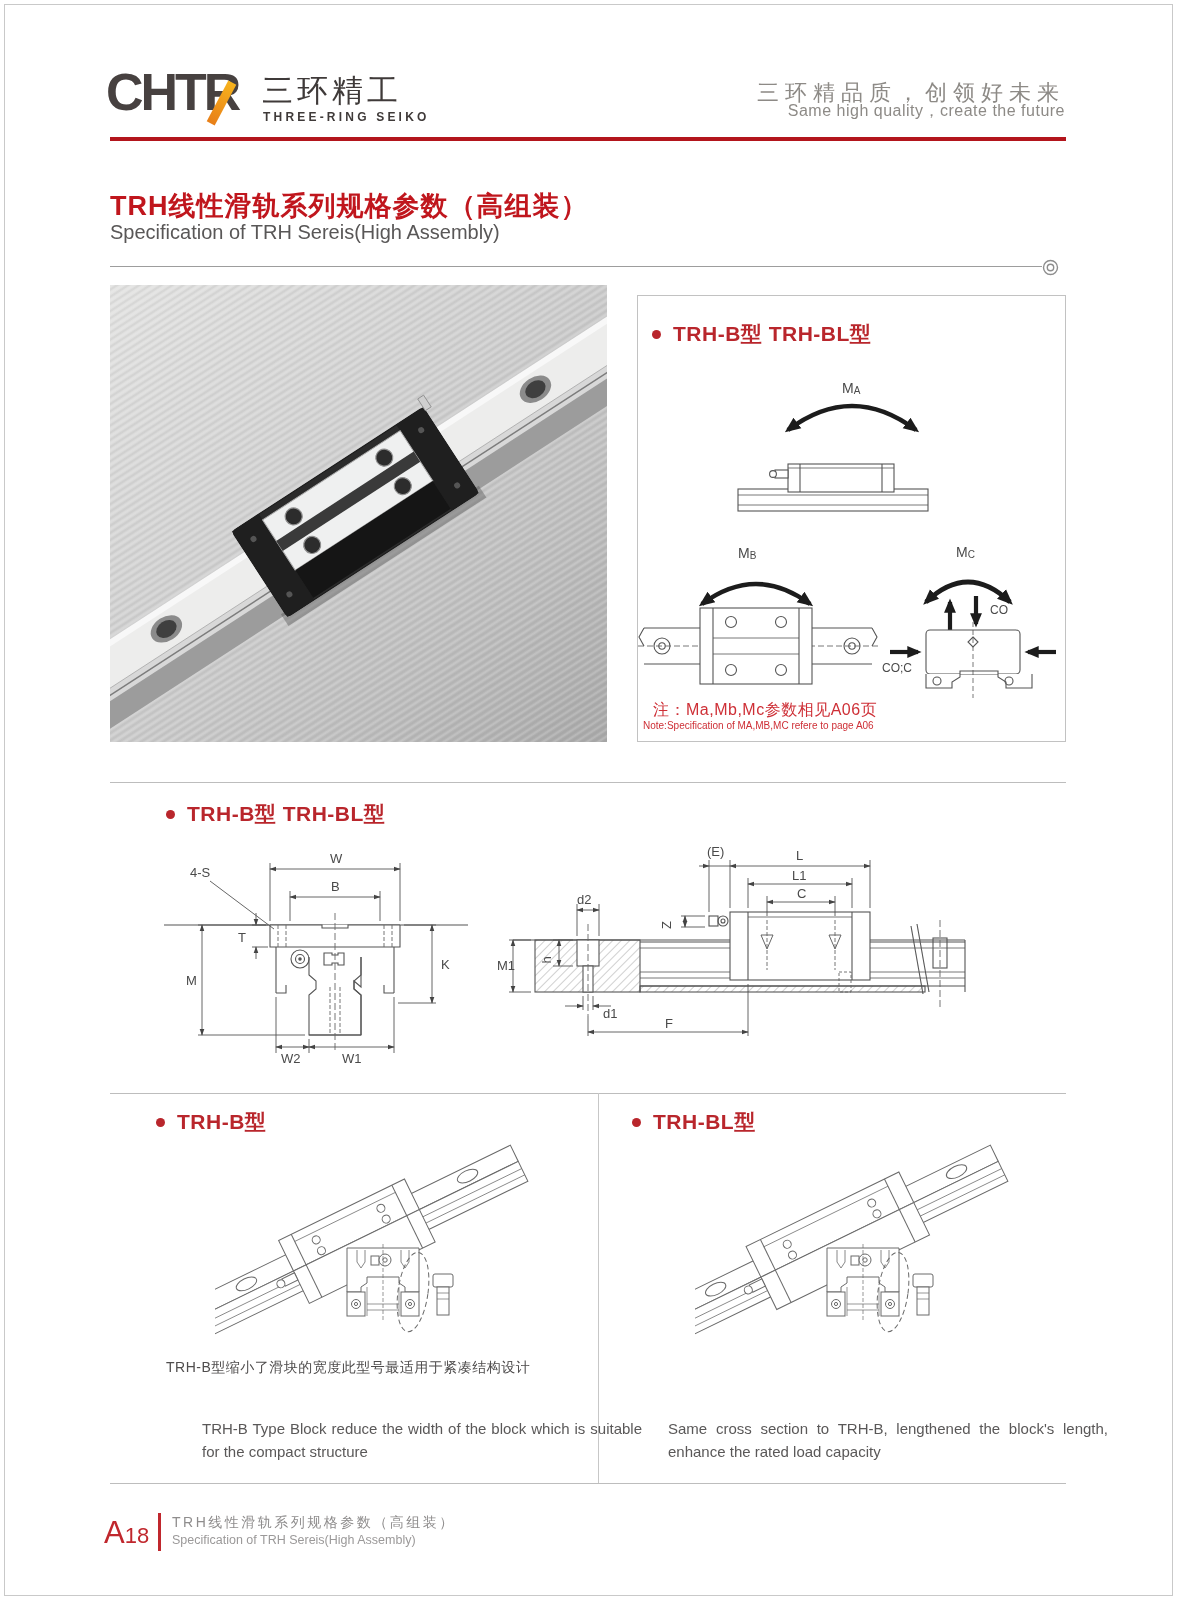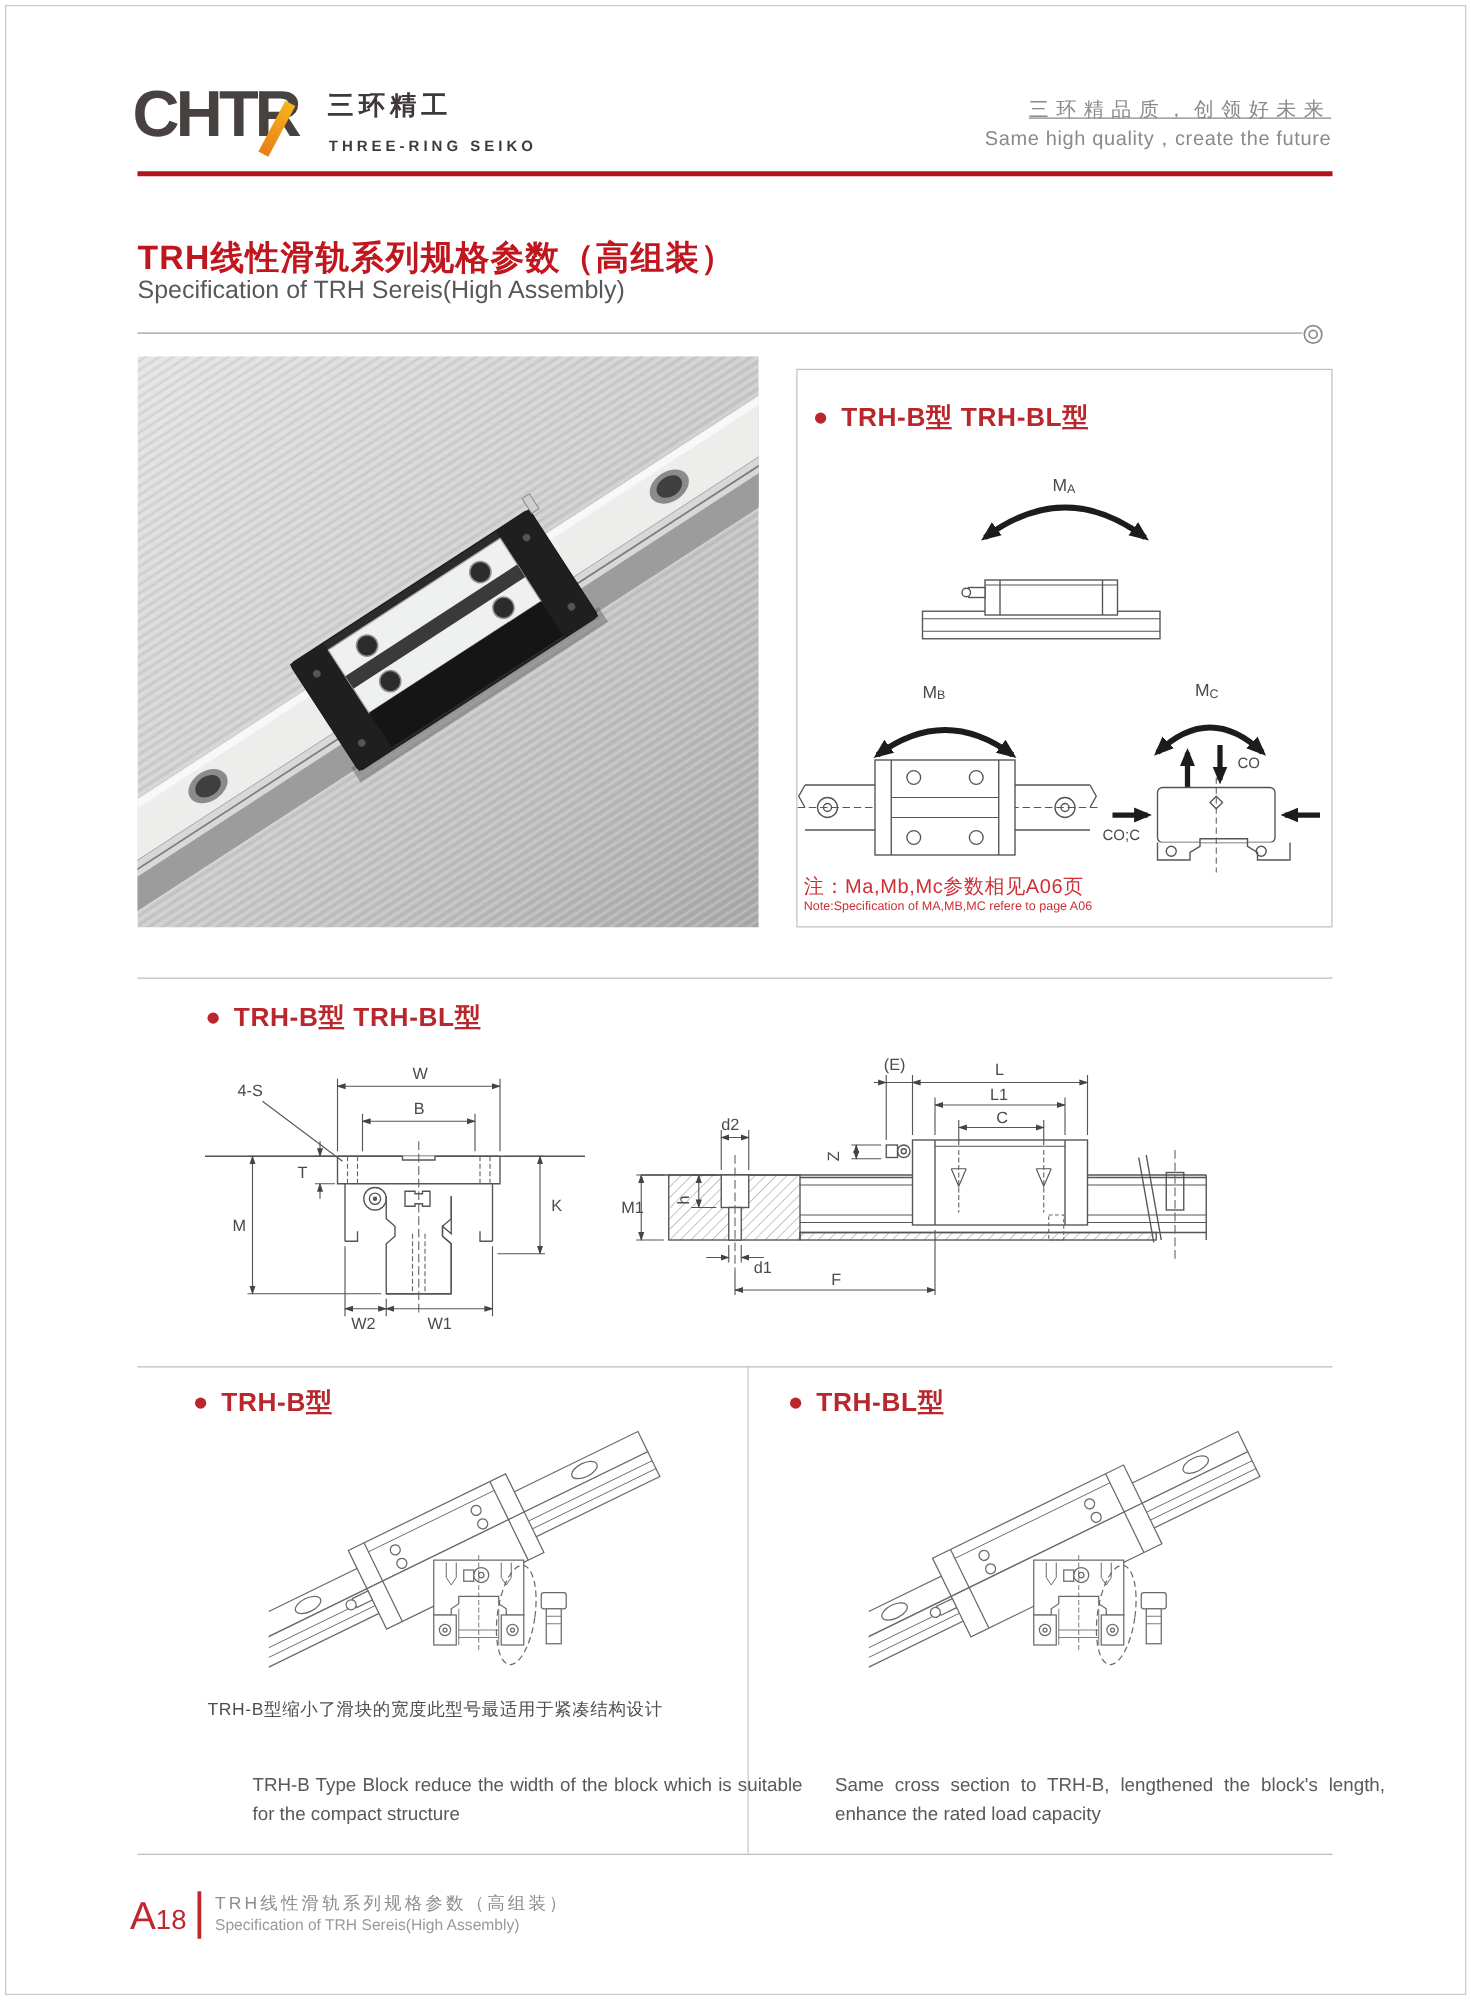--- a/index.html
+++ b/index.html
@@ -4,23 +4,23 @@
 <style>
   html,body{margin:0;padding:0;background:#fff;}
   body{font-family:"Liberation Sans","DejaVu Sans",sans-serif;}
   .page{position:relative;width:1177px;height:1600px;background:#fff;overflow:hidden;}
   .page-frame{position:absolute;inset:4px;border:1px solid #c9c9c9;pointer-events:none;}
   .abs{position:absolute;}
 
   
   .logo-chtr{left:106px;top:62px;font-size:52px;font-weight:800;letter-spacing:-3px;color:#474140;}
   .logo-stripe{left:217px;top:80px;width:9px;height:46px;background:linear-gradient(180deg,#f7b31c,#e87f18);transform:rotate(28deg);}
-  .logo-cn{left:262px;top:70px;font-size:21px;font-weight:700;color:#3f3a39;letter-spacing:4px;}
+  .logo-cn{left:262px;top:70px;font-size:31px;font-weight:400;color:#3f3a39;letter-spacing:4px;}
   .logo-en{left:263px;top:110px;font-size:12px;font-weight:700;color:#3f3a39;letter-spacing:3.2px;}
-  .slogan-cn{right:112px;top:78px;font-size:16px;color:#8d8a86;letter-spacing:6px;text-decoration:underline;}
+  .slogan-cn{right:112px;top:78px;font-size:22px;color:#8d8a86;letter-spacing:6px;}
   .slogan-en{right:112px;top:101px;font-size:16px;color:#8d8a86;letter-spacing:.5px;}
   .red-rule{left:110px;top:137px;width:956px;height:4px;background:#b3151c;}
 
   
   .title-cn{left:110px;top:188px;font-size:27px;font-weight:700;color:#c0161d;letter-spacing:1px;}
   .title-en{left:110px;top:221px;font-size:20px;color:#595757;}
   .title-rule{left:110px;top:266px;width:932px;height:1px;background:#9d9d9d;}
   .title-mark{left:1042px;top:259px;width:17px;height:17px;}
 
   
@@ -29,21 +29,21 @@
 
   .photo{left:110px;top:285px;width:497px;height:457px;}
   .panel{left:637px;top:295px;width:429px;height:447px;border:1px solid #c2c2c2;box-sizing:border-box;}
   .panel-svg{position:absolute;left:0;top:0;width:427px;height:445px;}
 
   .sec-head{display:flex;align-items:center;gap:12px;color:#b9262c;font-size:21px;font-weight:700;letter-spacing:.5px;}
   .bullet{width:9px;height:9px;border-radius:50%;background:#b9262c;flex:0 0 auto;}
   .panel-head{left:14px;top:24px;}
 
   .note{color:#ce2f36;line-height:1.25;}
-  .note-cn{left:5px;top:404px;font-size:16px;letter-spacing:.5px;}
+  .note-cn{left:15px;top:404px;font-size:16px;letter-spacing:.5px;}
   .note-en{left:5px;top:424px;font-size:10px;}
 
   .dims-head{left:166px;top:800px;}
   .typeb-head{left:156px;top:1108px;justify-content:center;}
   .typebl-head{left:632px;top:1108px;}
 
   .desc-cn{font-size:14px;color:#4f4d4d;line-height:1.55;letter-spacing:.5px;}
   .desc-en{font-size:15px;color:#5a5858;line-height:1.5;text-align:justify;margin-left:36px;}
   .b-cn{left:166px;top:1357px;width:446px;}
   .b-en{left:166px;top:1418px;width:440px;}

